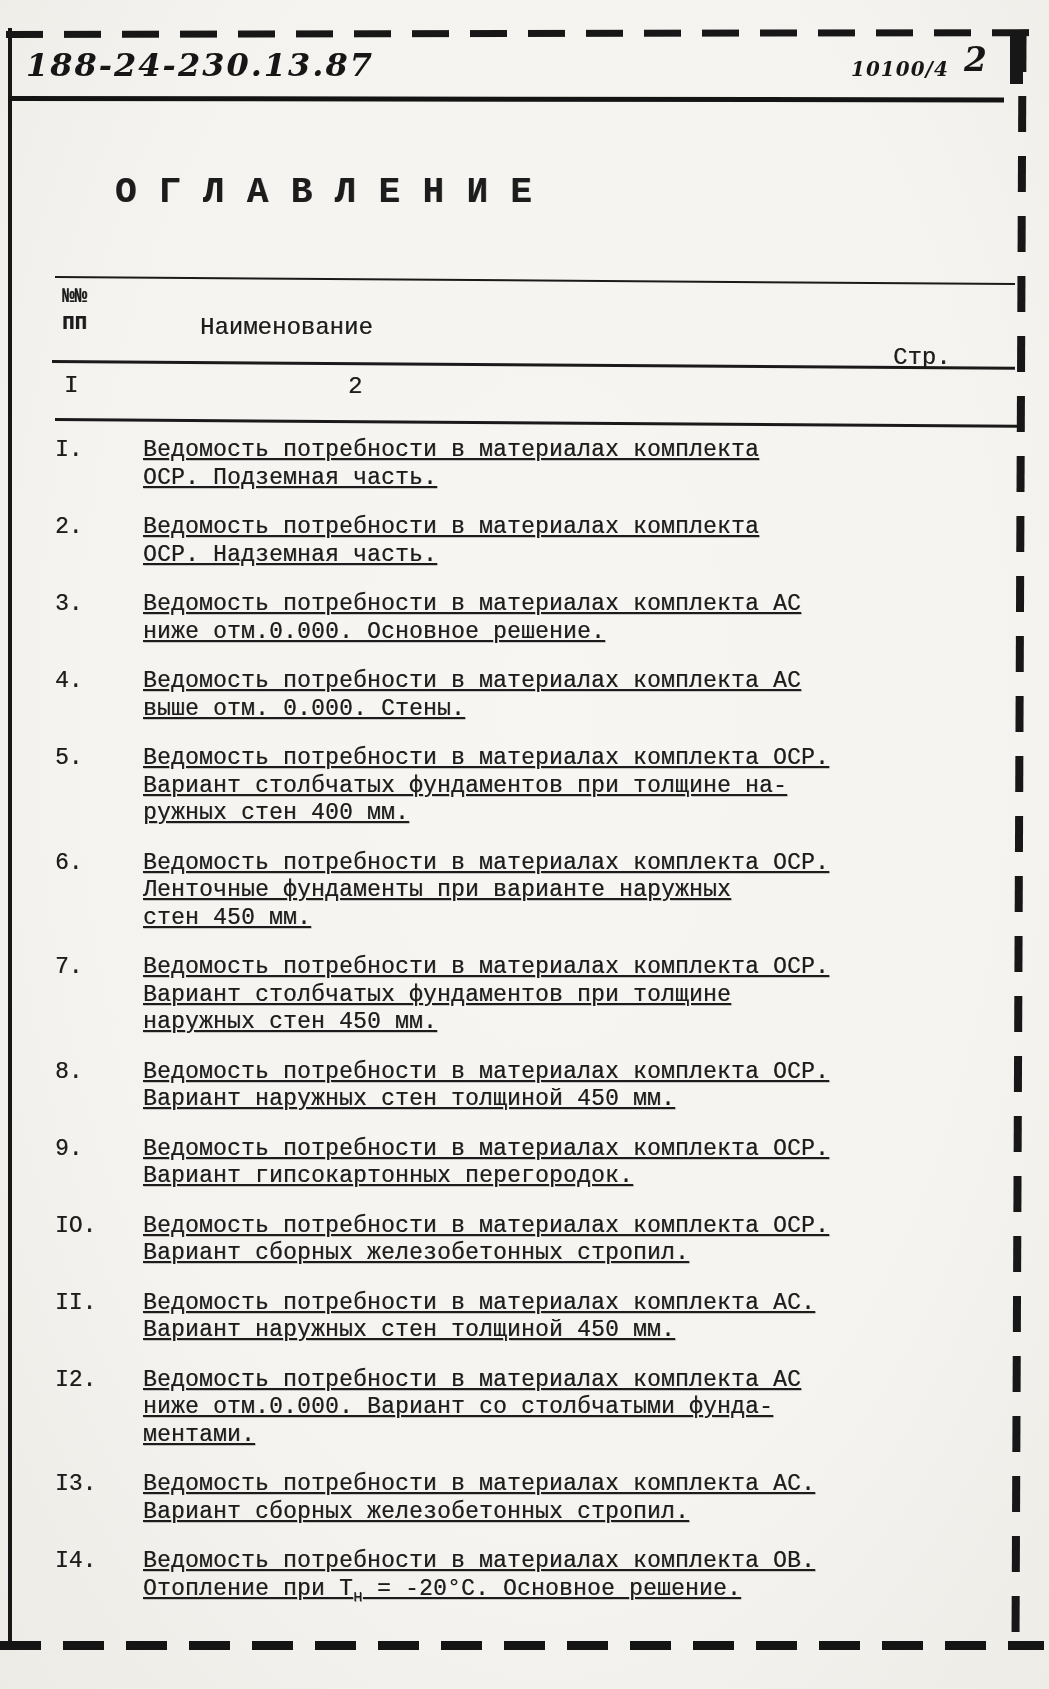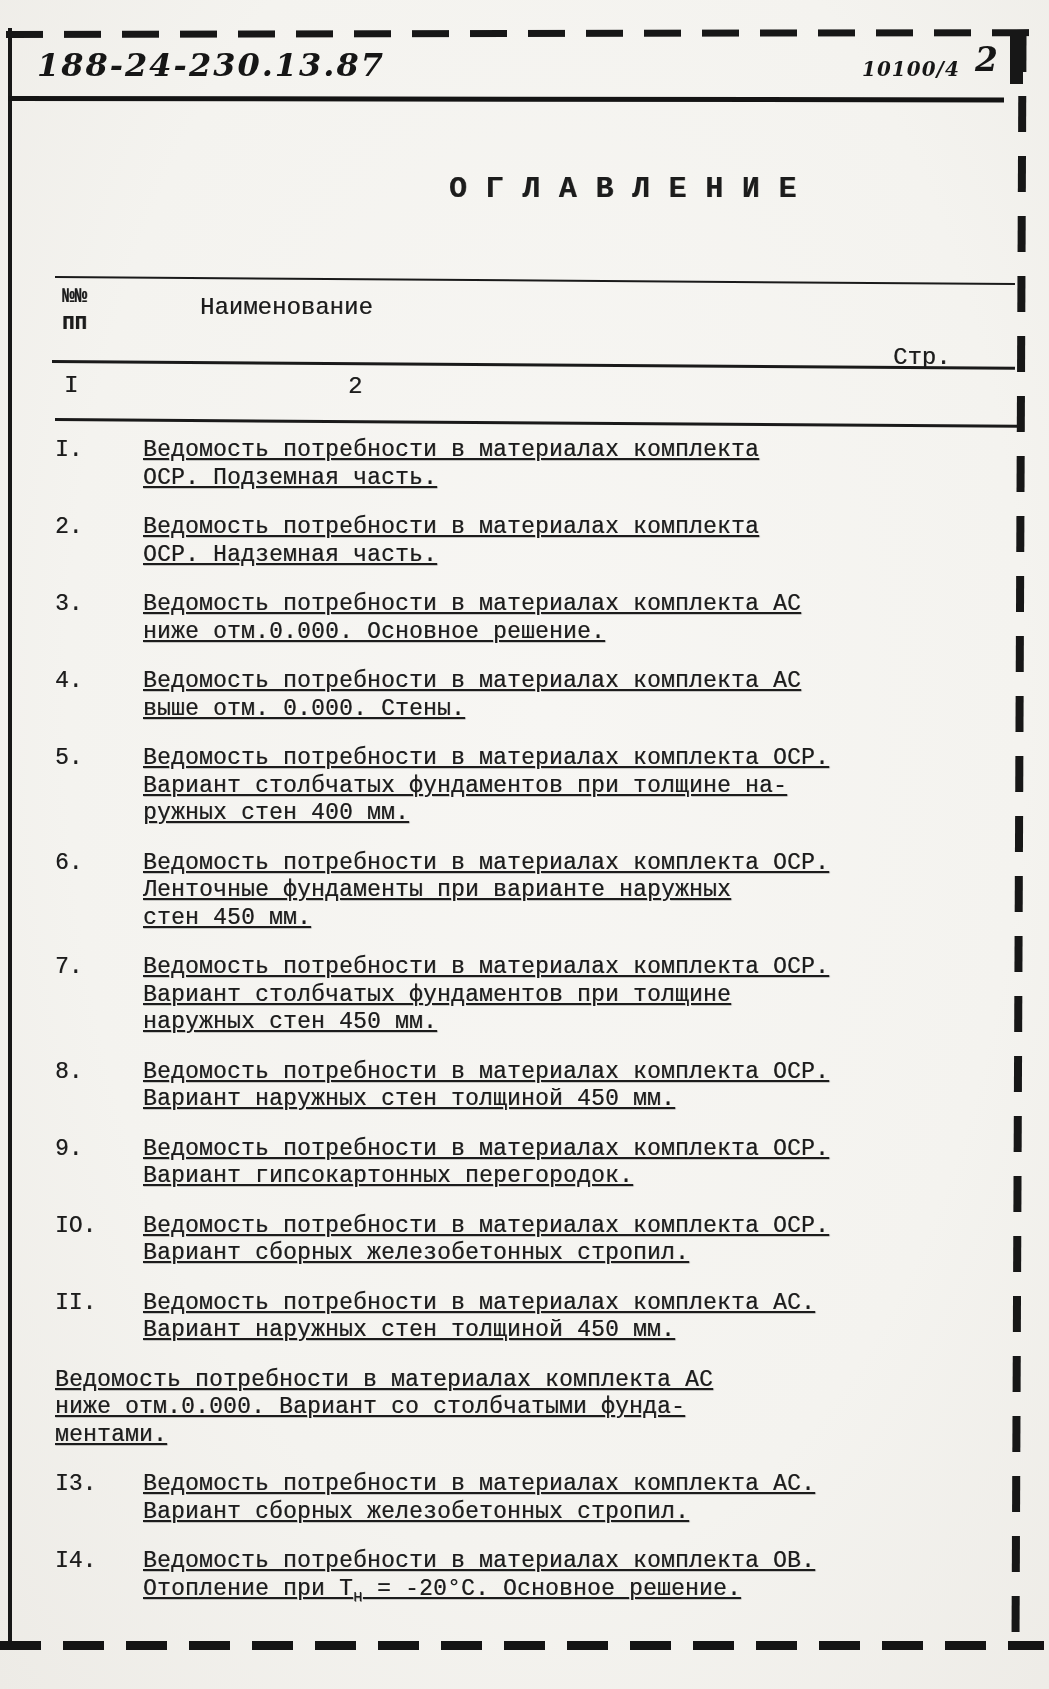--- a/index.html
+++ b/index.html
@@ -39,51 +39,50 @@
     background: repeating-linear-gradient(90deg, #141414 0 41px, transparent 41px 63px);
   }
   
   .tw { text-shadow: 0.5px 0.4px 0.4px rgba(25,25,25,0.55); }
   
   .hw {
     font-family: "DejaVu Serif", serif;
     font-style: italic;
     font-weight: bold;
     color: #161616;
-    margin-left: 11px;
   }
   .doc-code   { position: absolute; left: 26px;  top: 46px; font-size: 32px; letter-spacing: 2px; }
   .stamp-code { position: absolute; left: 851px; top: 57px; font-size: 20px; letter-spacing: 1px; }
   .page-num   { position: absolute; left: 964px; top: 40px; font-size: 33px; }
   .header-rule {
     position: absolute; left: 8px; top: 96px; width: 996px; height: 5px;
     background: #141414; transform: rotate(0.08deg); transform-origin: left center;
   }
   
   .title {
     position: absolute; left: 115px; top: 172px; width: 700px;
-    text-align: right;
-    font-size: 30px; font-weight: bold;
+    text-align: left;
+    font-size: 36px; font-weight: bold;
     letter-spacing: 0.62em;
     white-space: nowrap;
   }
   
   .rule {
     position: absolute; background: #1a1a1a;
     transform-origin: left center;
   }
   .rule1 { left: 55px; top: 276px; width: 960px; height: 2px; transform: rotate(0.42deg); }
   .rule2 { left: 52px; top: 360px; width: 963px; height: 3px; transform: rotate(0.40deg); }
   .rule3 { left: 55px; top: 418px; width: 963px; height: 3px; transform: rotate(0.40deg); }
   .col-num-header {
     position: absolute; left: 62px; top: 283px;
     font-size: 21px; line-height: 27px; font-weight: bold;
   }
   .col-num-header span { display: block; }
-  .col-name-header { position: absolute; left: 200px; top: 294px; font-size: 24px; }
+  .col-name-header { position: absolute; left: 200px; top: 314px; font-size: 24px; }
   .col-page-header { position: absolute; left: 893px; top: 320px; font-size: 24px; margin-top: 24px; }
   .index-num  { position: absolute; left: 64px;  top: 372px; font-size: 24px; }
   .index-name { position: absolute; left: 348px; top: 373px; font-size: 24px; }
   
   .items {
     position: absolute; left: 55px; top: 437px; width: 958px;
     list-style: none;
   }
   .item-row { display: flex; margin-bottom: 22px; }
   .item-num {
@@ -178,20 +177,21 @@
       <span class="item-num tw">IO.</span>
       <span class="item-text tw">Ведомость потребности в материалах комплекта ОСР.<br>Вариант сборных железобетонных стропил.</span>
     </li>
 
     <li class="item-row">
       <span class="item-num tw">II.</span>
       <span class="item-text tw">Ведомость потребности в материалах комплекта АС.<br>Вариант наружных стен толщиной 450 мм.</span>
     </li>
 
     <li class="item-row">
+      <span class="item-num tw">I2.</span>
       <span class="item-text tw">Ведомость потребности в материалах комплекта АС<br>ниже отм.0.000. Вариант со столбчатыми фунда-<br>ментами.</span>
     </li>
 
     <li class="item-row">
       <span class="item-num tw">I3.</span>
       <span class="item-text tw">Ведомость потребности в материалах комплекта АС.<br>Вариант сборных железобетонных стропил.</span>
     </li>
 
     <li class="item-row">
       <span class="item-num tw">I4.</span>

